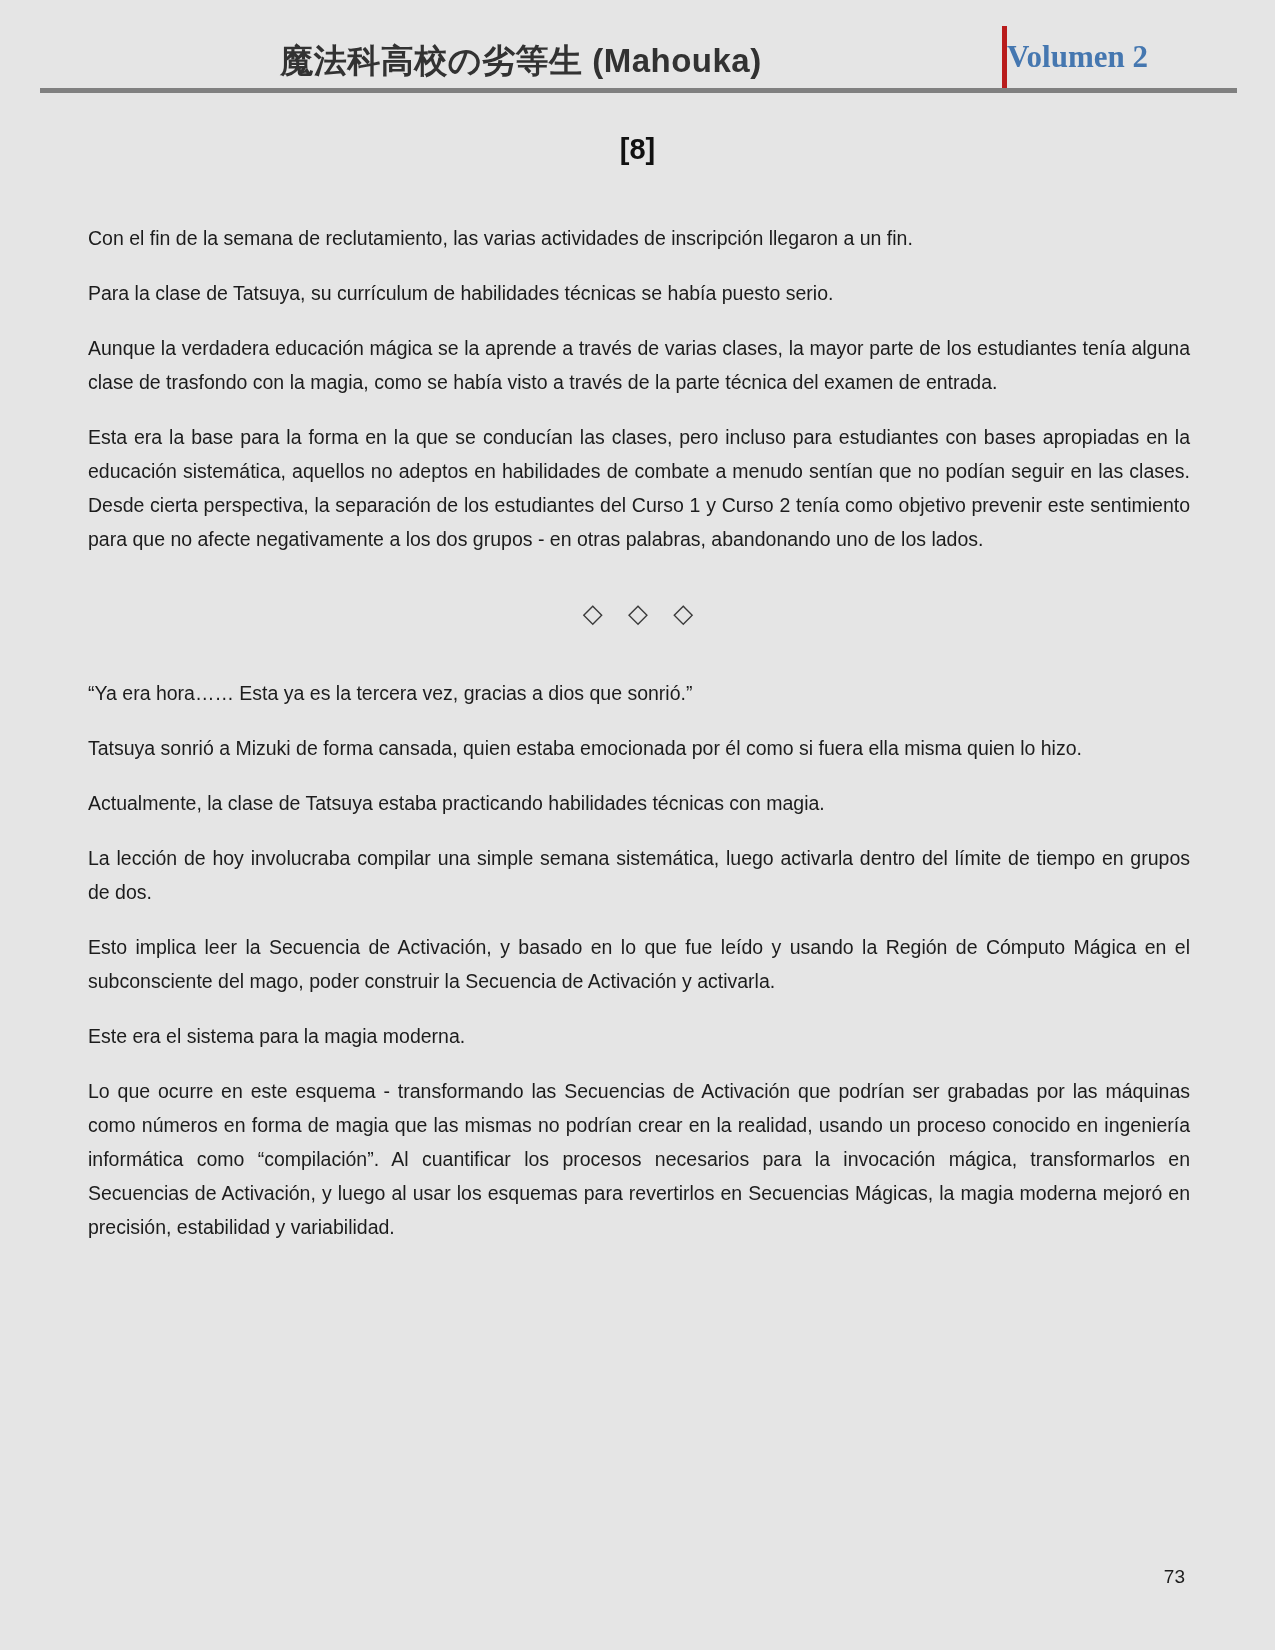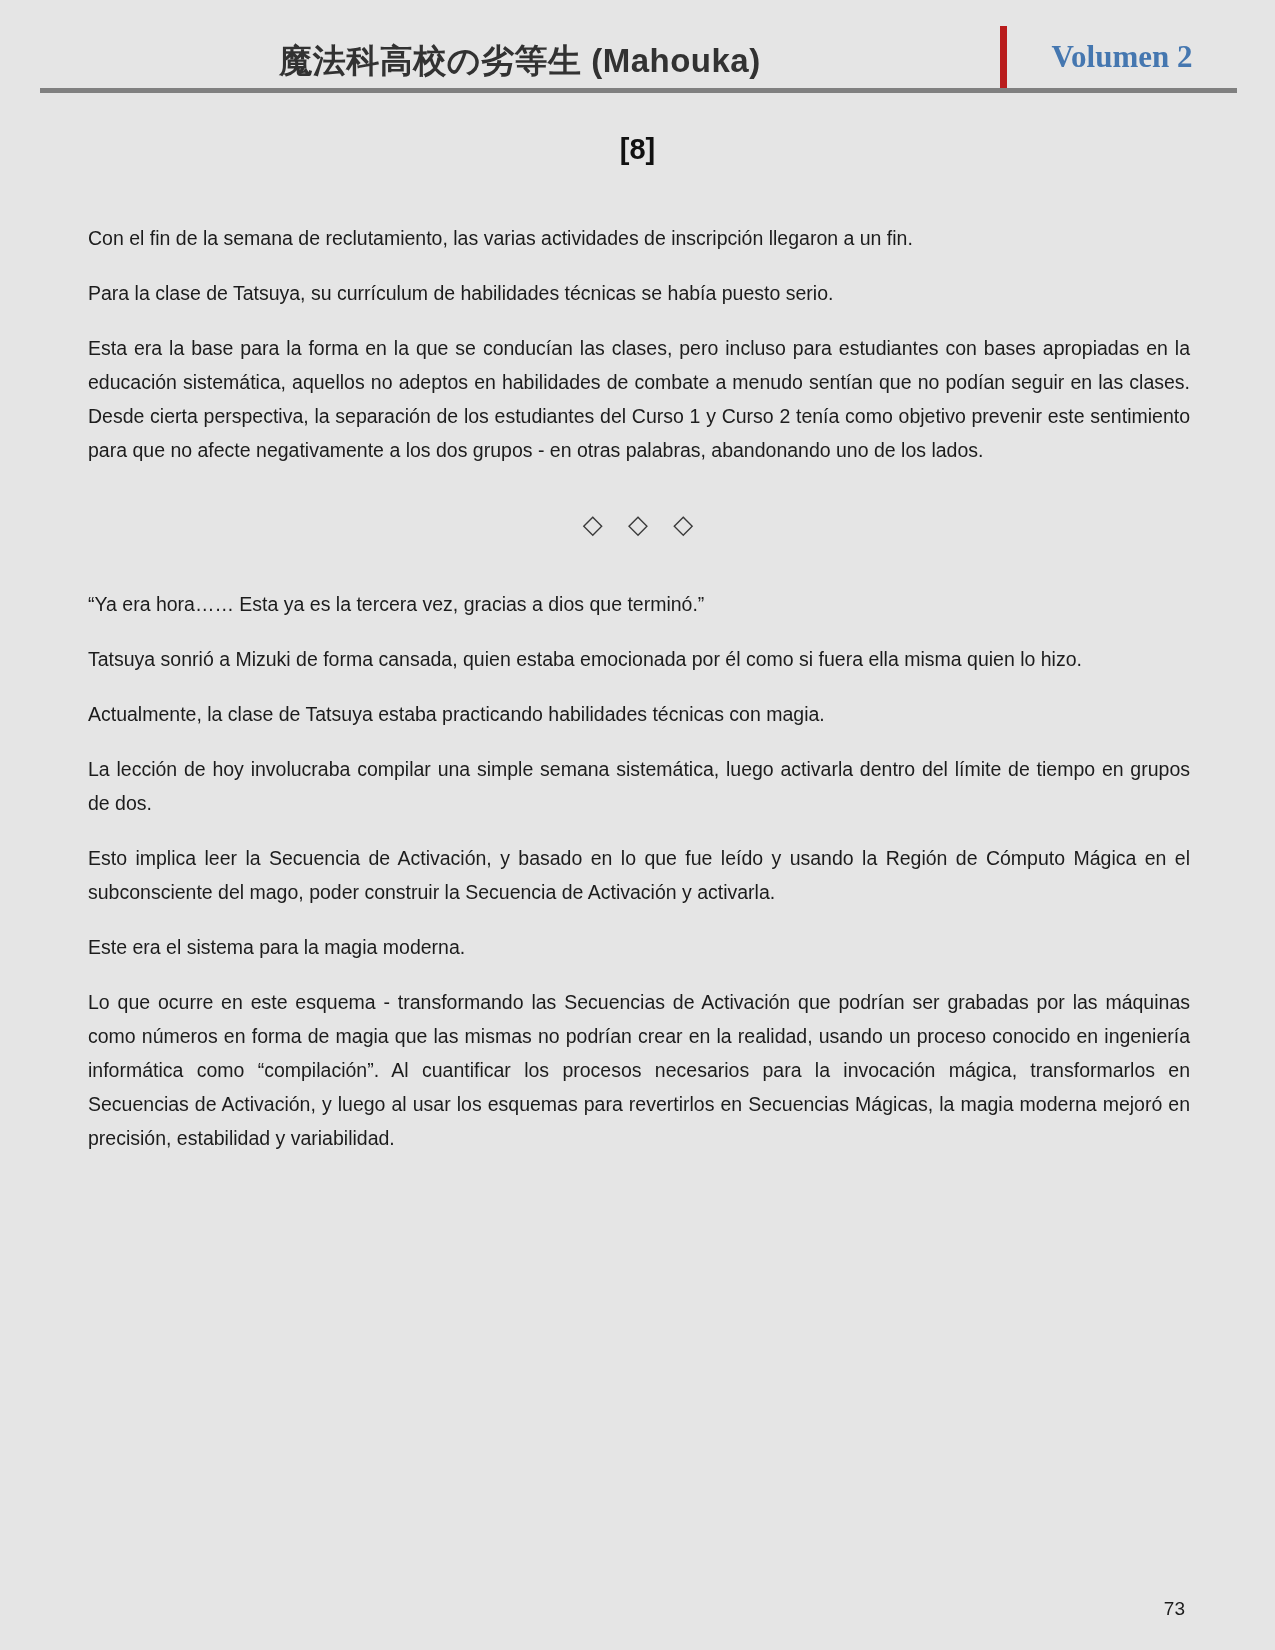--- a/index.html
+++ b/index.html
@@ -34,23 +34,23 @@
   }
   .header-title {
     font-size: 33px;
     font-weight: bold;
     color: #323232;
     letter-spacing: 0.5px;
     white-space: nowrap;
   }
   .header-right {
     width: 230px;
-    border-left: 7px solid #b91c1c;
+    border-left: 5px solid #b91c1c;
     display: flex;
-    justify-content: center;
+    justify-content: flex-start;
     align-items: center;
   }
   .volume-label {
     font-family: "Liberation Serif", serif;
     font-weight: bold;
     font-size: 31px;
     color: #4577b0;
     white-space: nowrap;
   }
 
@@ -83,21 +83,21 @@
     font-size: 26px;
     color: #3a3a3a;
     margin: 40px 0 46px 0;
     word-spacing: 14px;
     letter-spacing: 2px;
   }
 
   
   .page-number {
     position: absolute;
-    top: 1598px;
+    top: 1566px;
     right: 90px;
     font-size: 19px;
     color: #1c1c1c;
   }
 </style>
 </head>
 <body>
 
 <div class="page">
 
@@ -108,25 +108,26 @@
     <div class="header-right">
       <span class="volume-label">Volumen 2</span>
     </div>
   </div>
 
   <div class="chapter-heading">[8]</div>
 
   <div class="body-text">
     <p class="para">Con el fin de la semana de reclutamiento, las varias actividades de inscripción llegaron a un fin.</p>
     <p class="para">Para la clase de Tatsuya, su currículum de habilidades técnicas se había puesto serio.</p>
+    <p class="para justify">Aunque la verdadera educación mágica se la aprende a través de varias clases, la mayor parte de los estudiantes tenía alguna clase de trasfondo con la magia, como se había visto a través de la parte técnica del examen de entrada.</p>
     <p class="para justify">Esta era la base para la forma en la que se conducían las clases, pero incluso para estudiantes con bases apropiadas en la educación sistemática, aquellos no adeptos en habilidades de combate a menudo sentían que no podían seguir en las clases. Desde cierta perspectiva, la separación de los estudiantes del Curso 1 y Curso 2 tenía como objetivo prevenir este sentimiento para que no afecte negativamente a los dos grupos - en otras palabras, abandonando uno de los lados.</p>
 
     <div class="separator">◇ ◇ ◇</div>
 
-    <p class="para">“Ya era hora…… Esta ya es la tercera vez, gracias a dios que terminó.”</p>
+    <p class="para">“Ya era hora…… Esta ya es la tercera vez, gracias a dios que sonrió.”</p>
     <p class="para justify">Tatsuya sonrió a Mizuki de forma cansada, quien estaba emocionada por él como si fuera ella misma quien lo hizo.</p>
     <p class="para">Actualmente, la clase de Tatsuya estaba practicando habilidades técnicas con magia.</p>
     <p class="para justify">La lección de hoy involucraba compilar una simple semana sistemática, luego activarla dentro del límite de tiempo en grupos de dos.</p>
     <p class="para justify">Esto implica leer la Secuencia de Activación, y basado en lo que fue leído y usando la Región de Cómputo Mágica en el subconsciente del mago, poder construir la Secuencia de Activación y activarla.</p>
     <p class="para">Este era el sistema para la magia moderna.</p>
     <p class="para justify">Lo que ocurre en este esquema - transformando las Secuencias de Activación que podrían ser grabadas por las máquinas como números en forma de magia que las mismas no podrían crear en la realidad, usando un proceso conocido en ingeniería informática como “compilación”. Al cuantificar los procesos necesarios para la invocación mágica, transformarlos en Secuencias de Activación, y luego al usar los esquemas para revertirlos en Secuencias Mágicas, la magia moderna mejoró en precisión, estabilidad y variabilidad.</p>
   </div>
 
   <div class="page-number">73</div>
 

